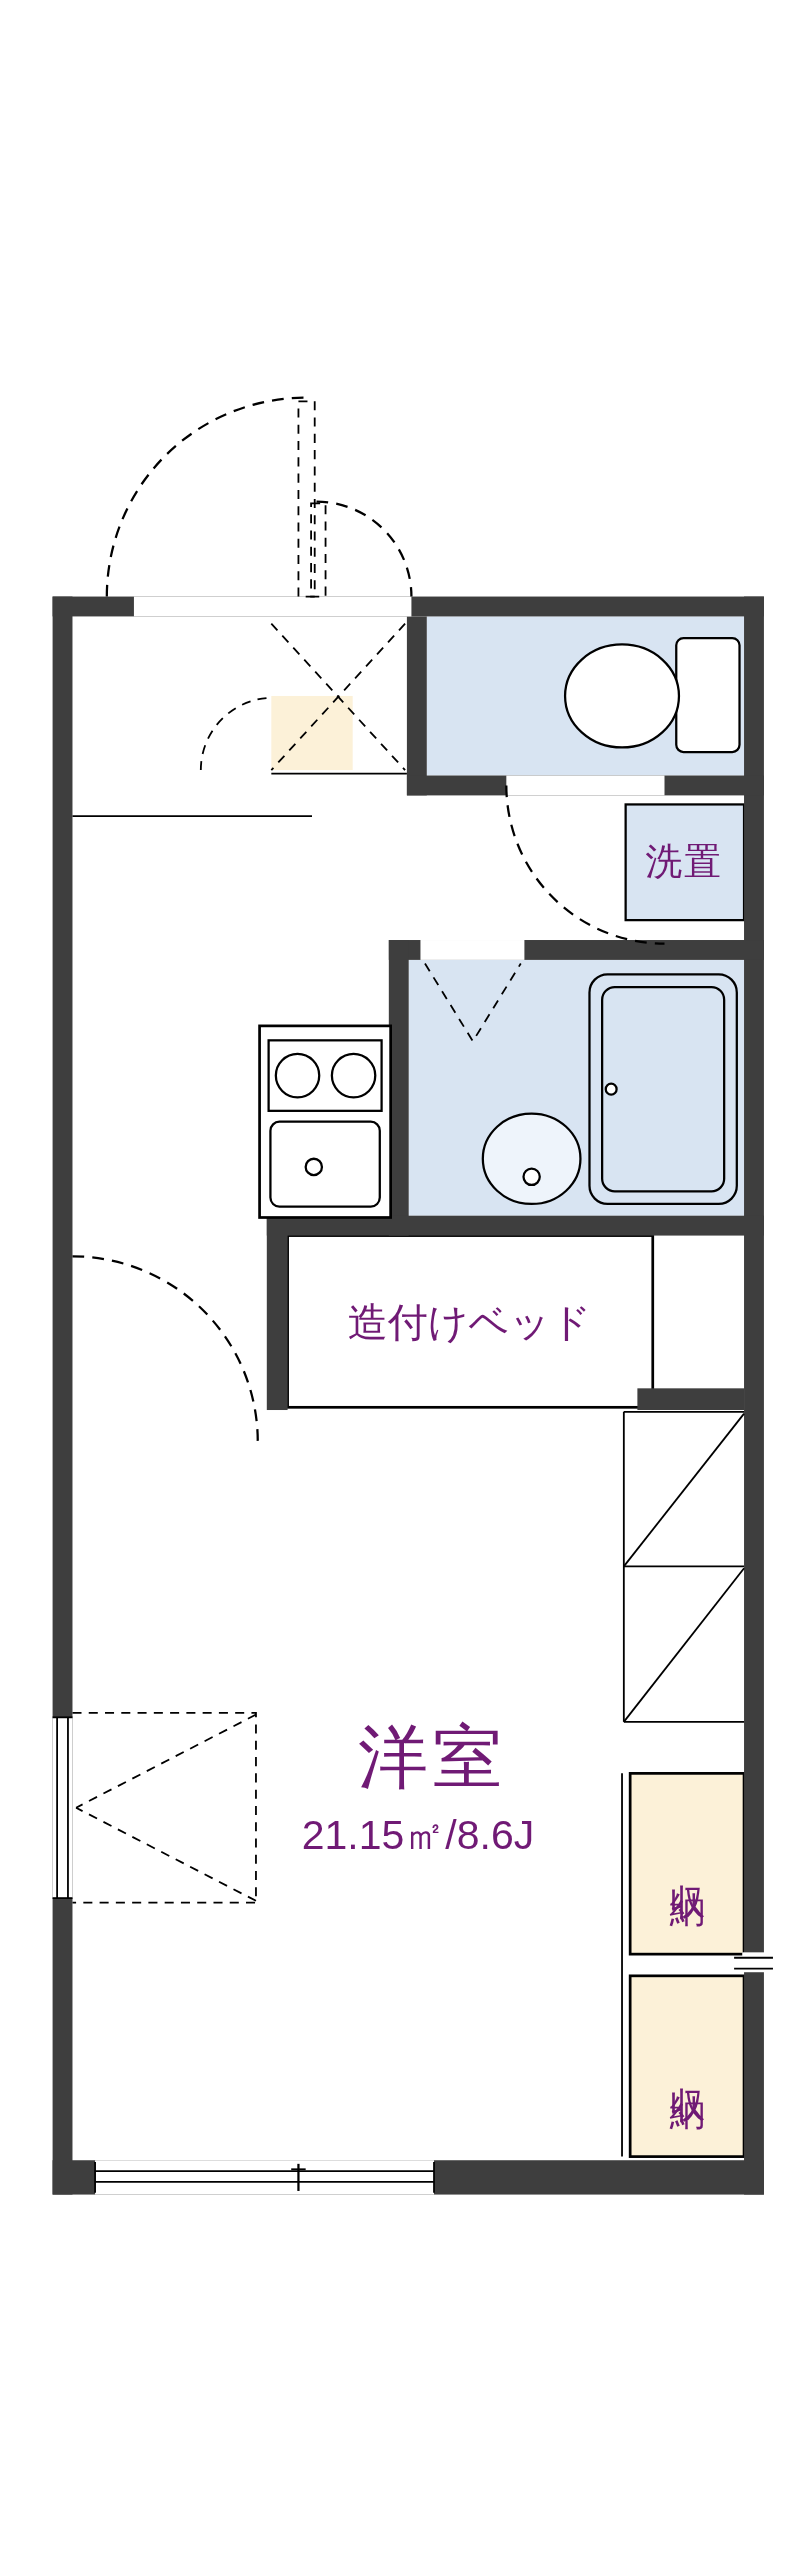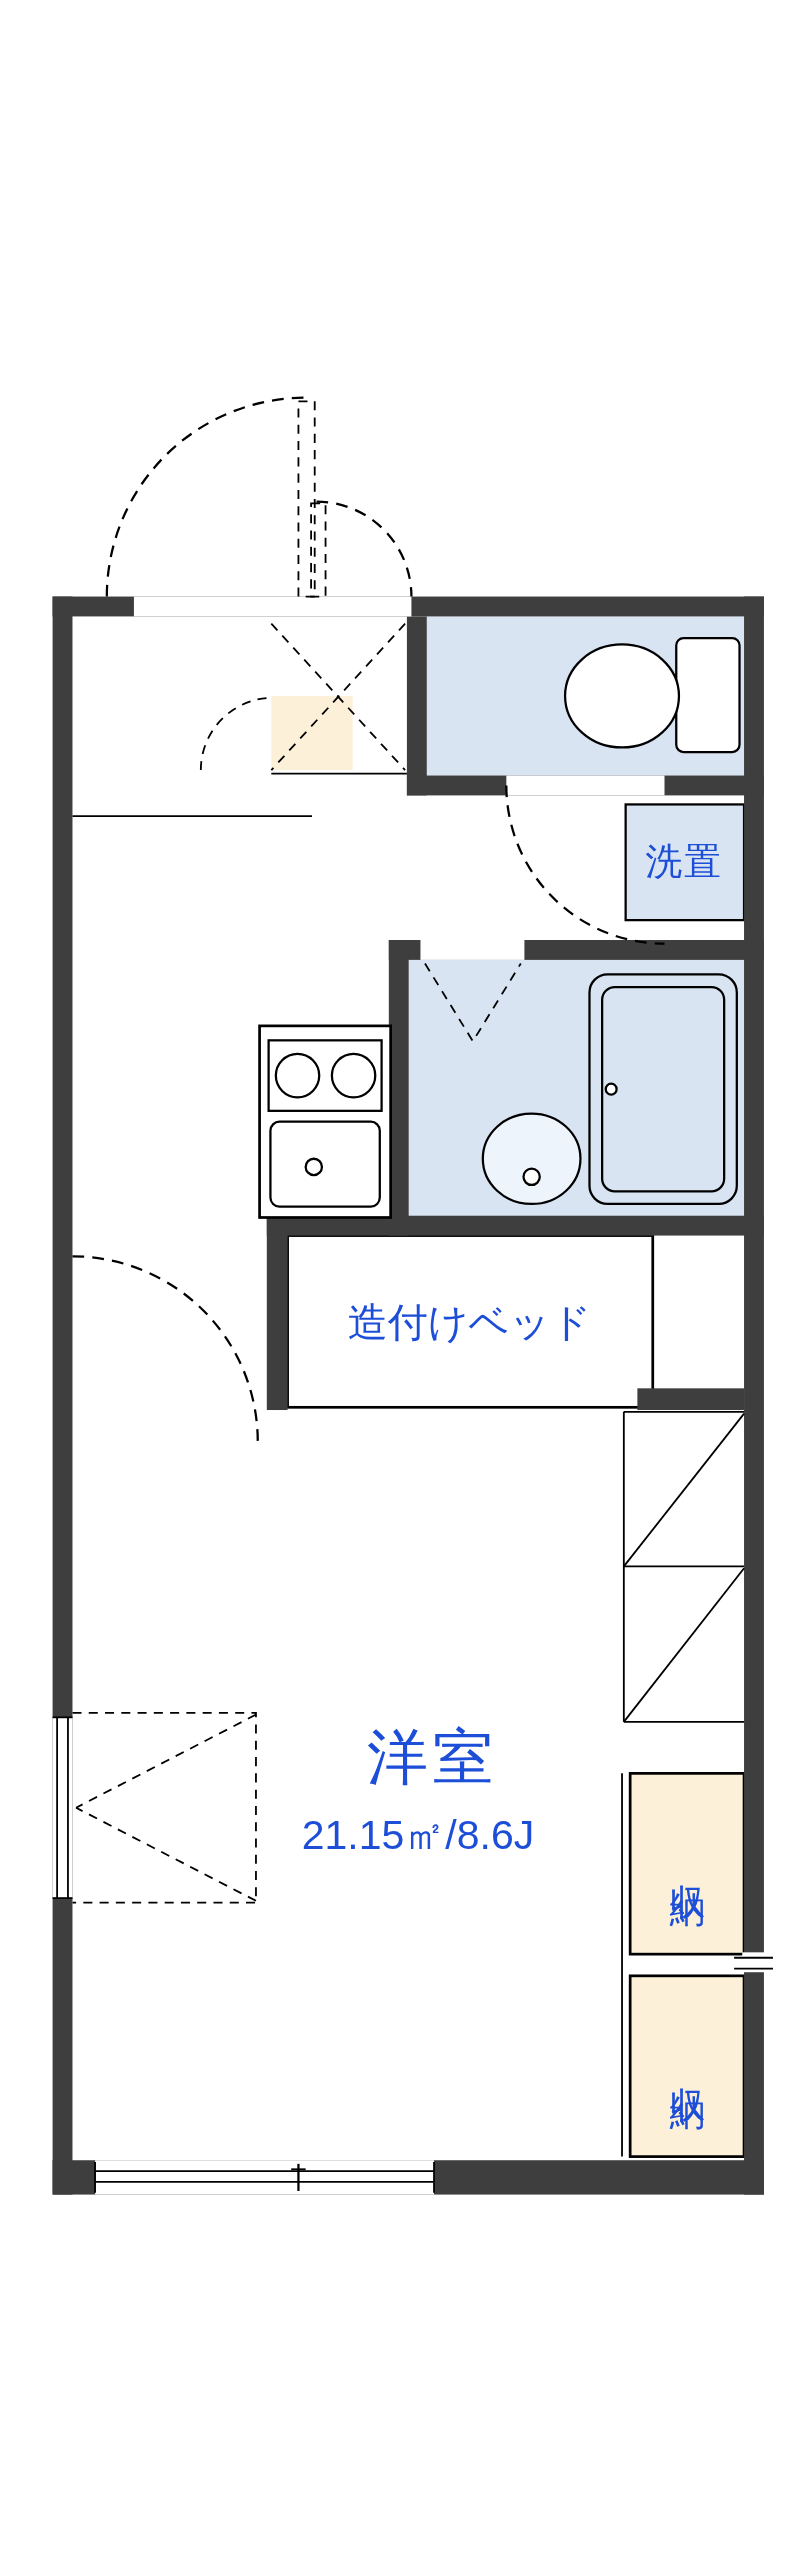--- a/index.html
+++ b/index.html
@@ -20,24 +20,24 @@
   .boxc{fill:var(--cream,#fcf1d8);stroke:var(--line,#000);stroke-width:3;}
   .boxw{fill:var(--water,#d8e4f2);stroke:var(--line,#000);stroke-width:2.5;}
   .ln{stroke:var(--line,#000);fill:none;stroke-width:2;}
   .ln25{stroke:var(--line,#000);fill:none;stroke-width:2.5;}
   .fx{stroke:var(--line,#000);fill:#ffffff;stroke-width:2.5;}
   .fxb{stroke:var(--line,#000);fill:#eef4fb;stroke-width:2.5;}
   .fxn{stroke:var(--line,#000);fill:none;stroke-width:2.5;}
   .dash{stroke:var(--line,#000);fill:none;stroke-width:2.5;stroke-dasharray:13 9;}
   .dashf{stroke:var(--line,#000);fill:none;stroke-width:2;stroke-dasharray:10 8;}
   
-  .label{position:absolute;color:#1d4ed8;display:flex;align-items:center;justify-content:center;}
+  .label{position:absolute;color:#701a75;display:flex;align-items:center;justify-content:center;}
   .washer-label{left:625px;top:804px;width:118px;height:116px;font-size:37px;letter-spacing:1.8px;}
   .bed-label{left:287px;top:1245px;width:365px;height:155px;flex-direction:column;font-size:40px;line-height:1.38;}
-  .room-name{left:315px;top:1725px;width:235px;height:65px;font-size:61px;letter-spacing:4.5px;}
+  .room-name{left:315px;top:1725px;width:235px;height:65px;font-size:70px;letter-spacing:4.5px;}
   .room-size{left:262px;top:1810px;width:312px;height:51px;font-size:41px;}
   .closet-label{width:114px;height:181px;font-size:36px;writing-mode:vertical-rl;text-orientation:upright;letter-spacing:9px;}
   .closet-1{left:630px;top:1773px;}
   .closet-2{left:630px;top:1976px;}
 </style>
 </head>
 <body>
 
 <div class="canvas">
 

